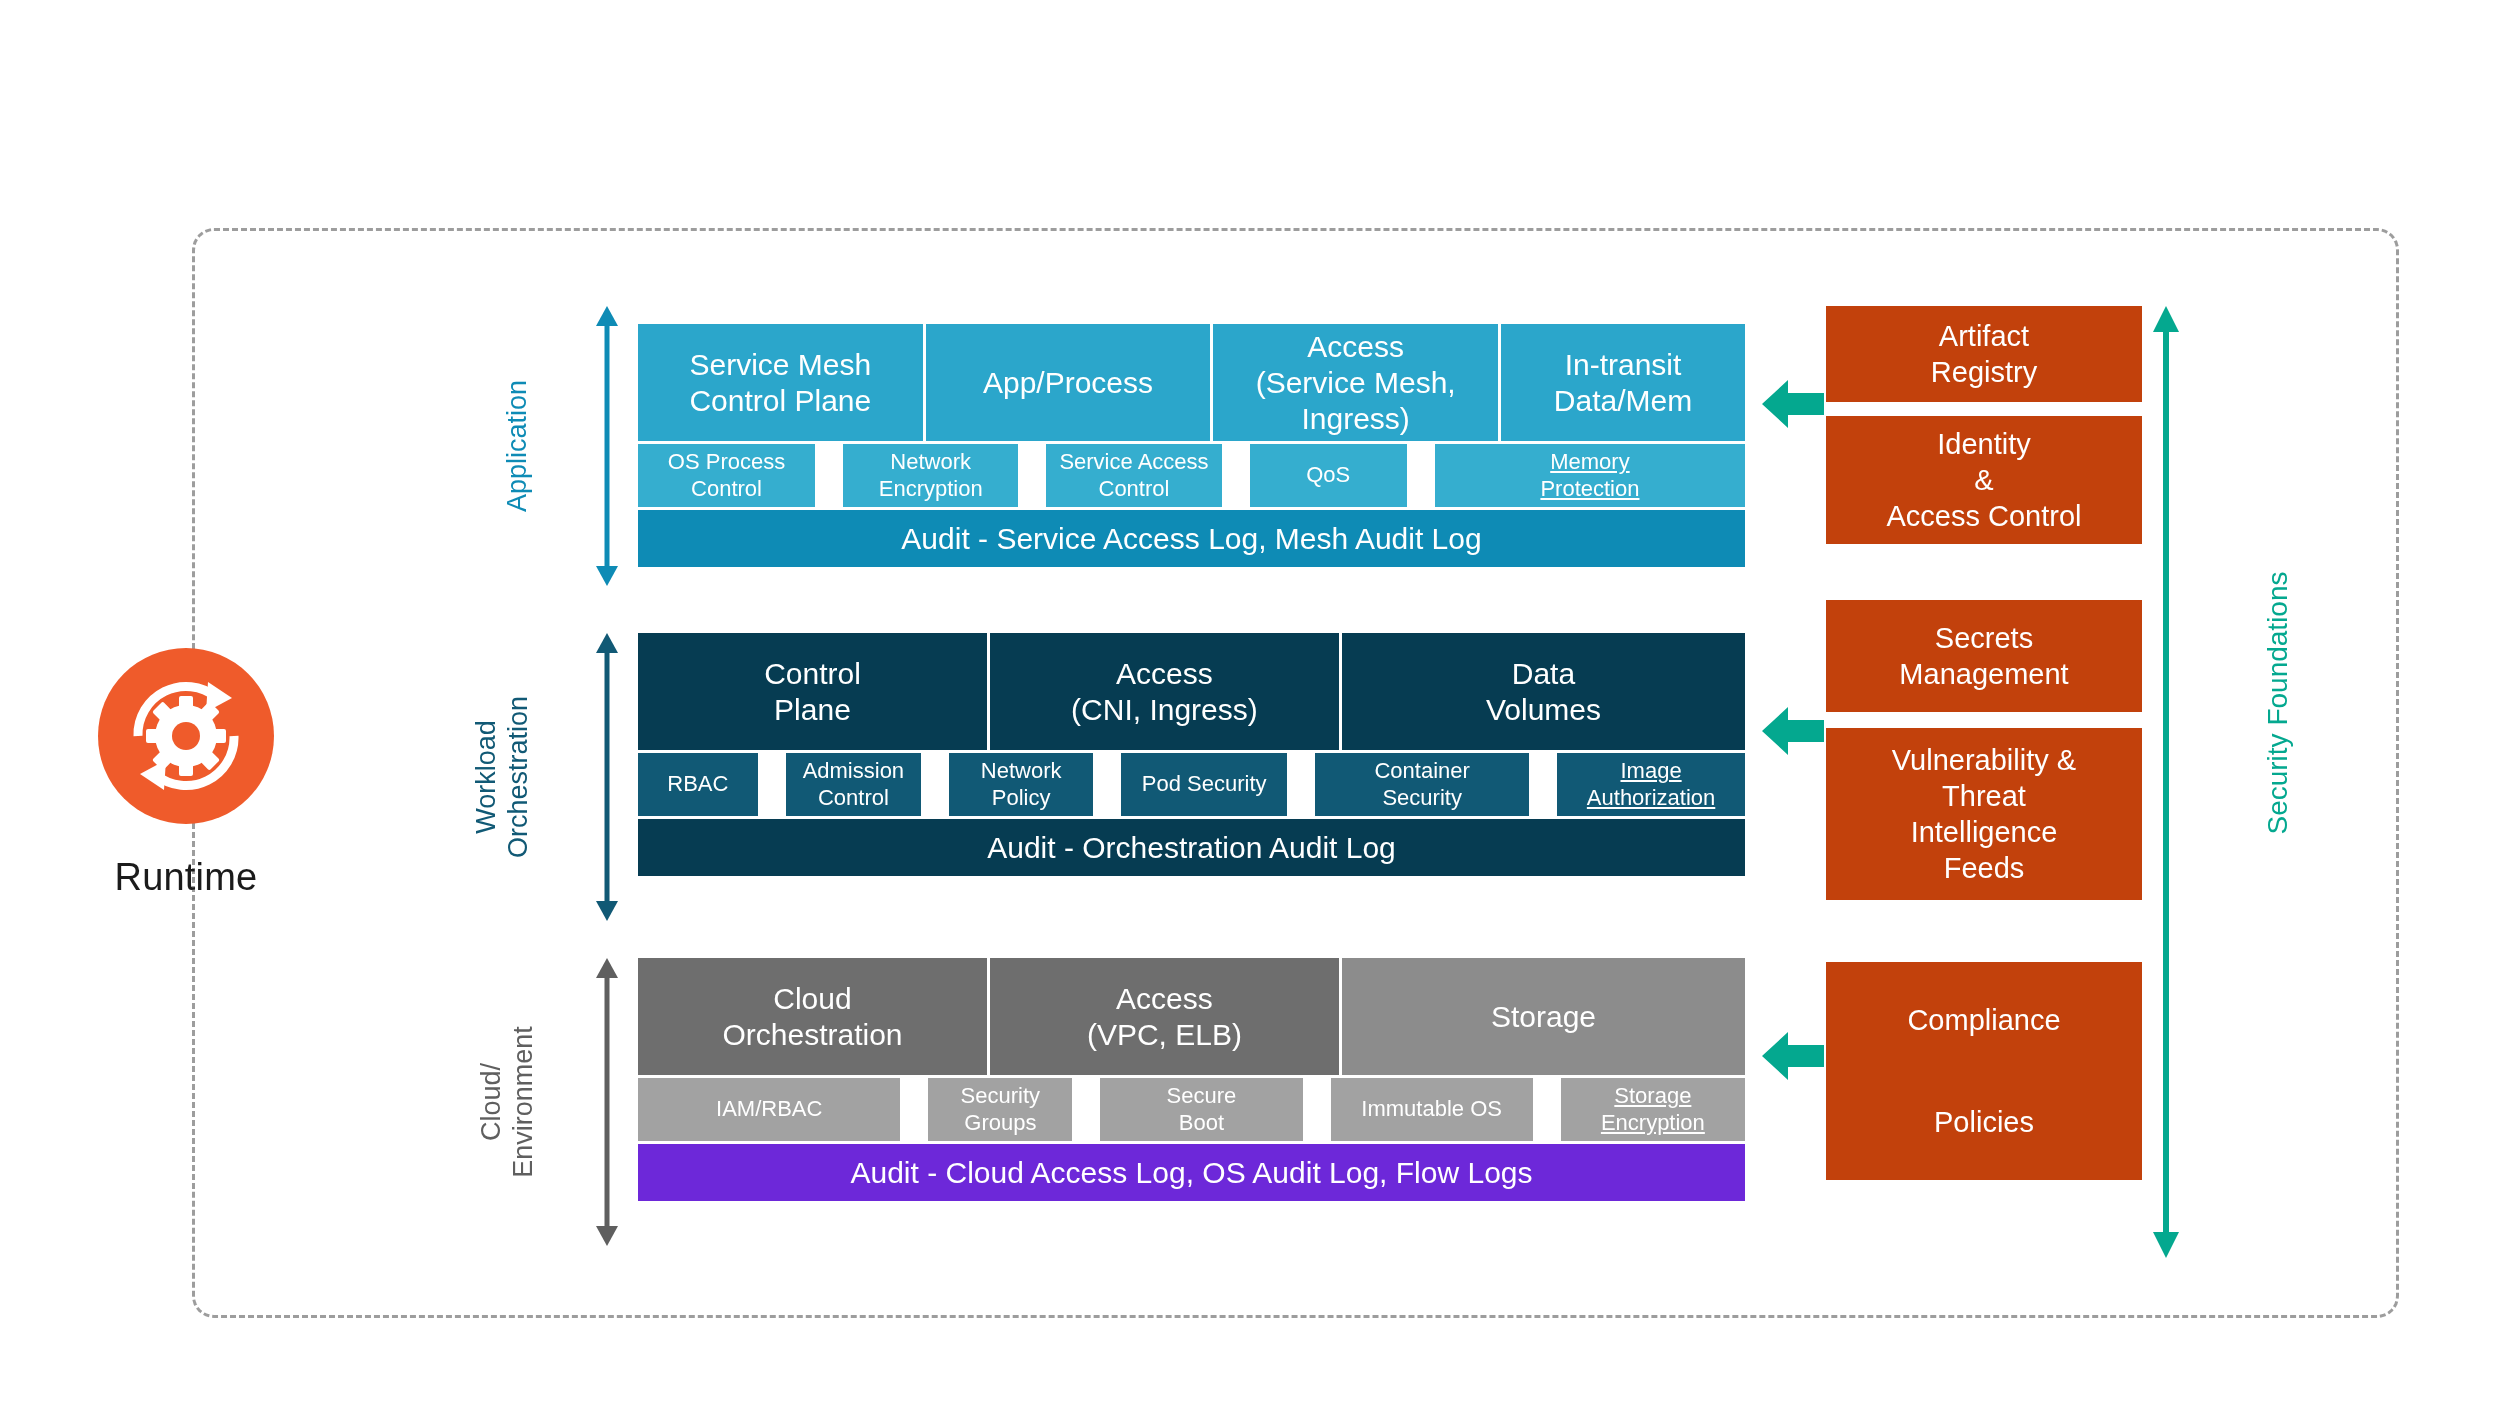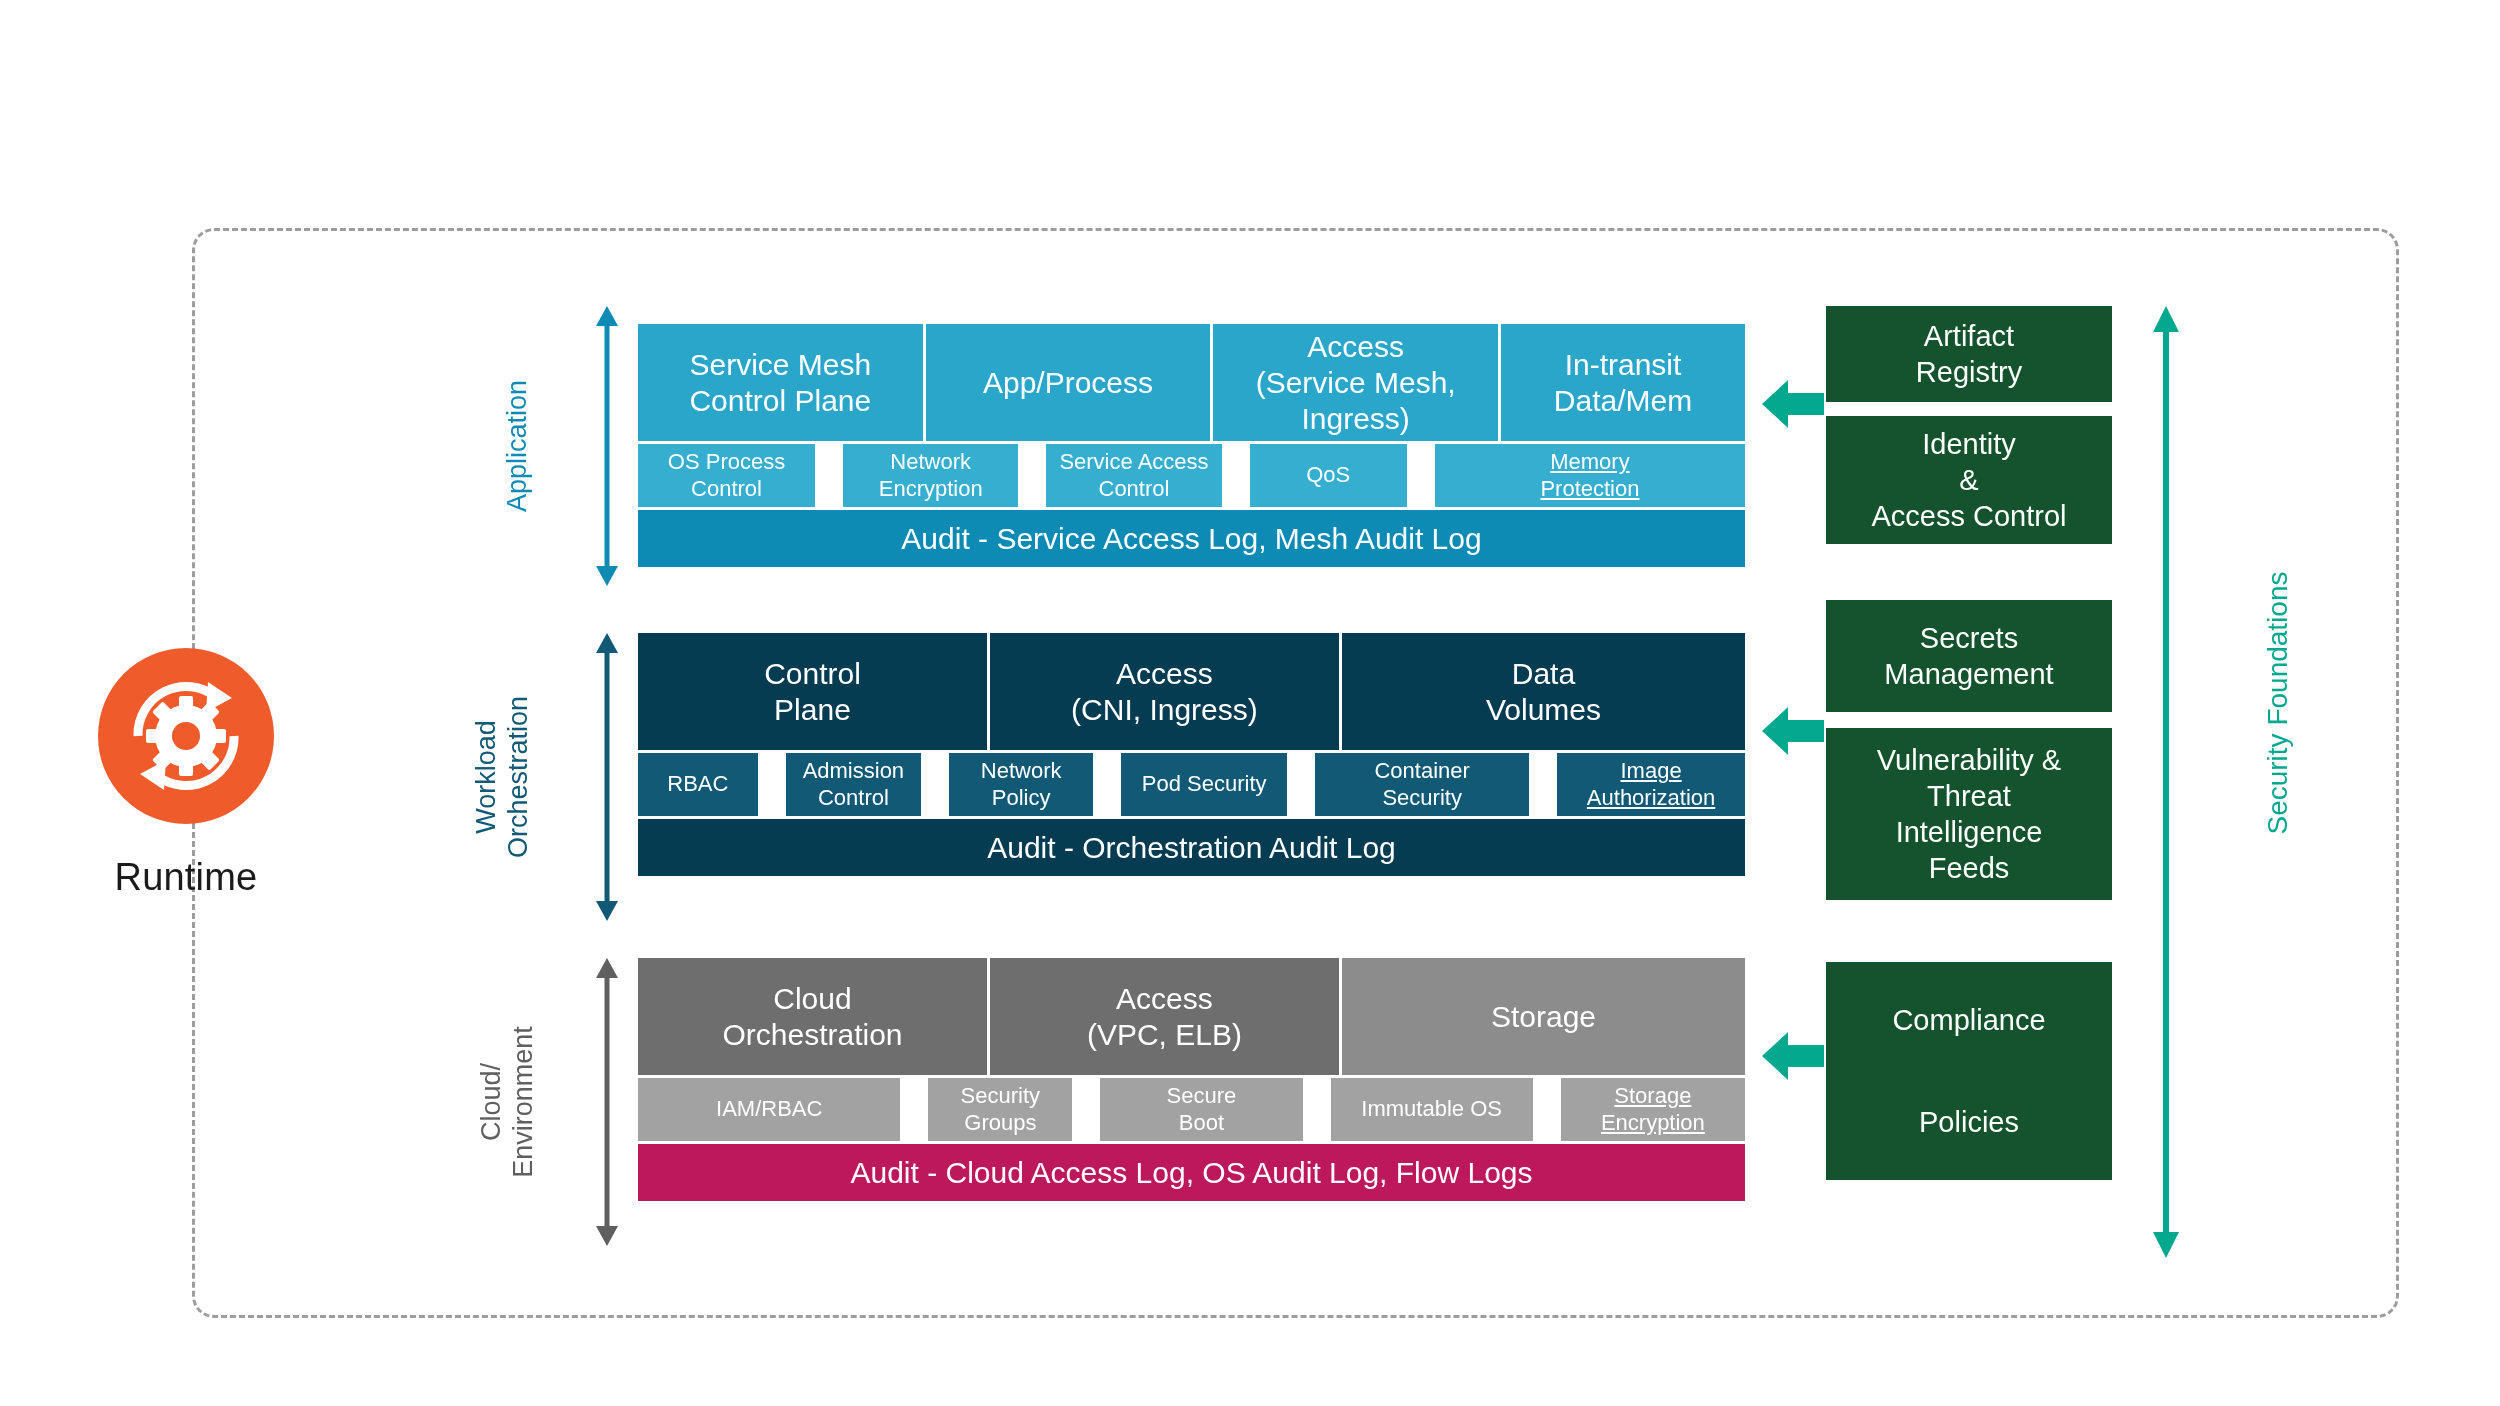--- a/index.html
+++ b/index.html
@@ -129,38 +129,38 @@
   #layer-application .row-audit     { background: #0e8bb5; }
 
   
   #layer-workload .row-main .cell { background: #063c52; }
   #layer-workload .row-sub  .cell { background: #115975; }
   #layer-workload .row-audit     { background: #063c52; }
 
   
   #layer-cloud .row-main .cell { background: #6e6e6e; }
   #layer-cloud .row-sub  .cell { background: #a2a2a2; }
-  #layer-cloud .row-audit     { background: #be185d; }
+  #layer-cloud .row-audit     { background: #6d28d9; }
   
   #layer-cloud .row-main .cell.alt { background: #8c8c8c; }
 
   
   .inbound-arrow {
     position: absolute;
     width: 62px;
     height: 52px;
   }
   .inbound-arrow svg { display: block; }
 
   
   .sf-card {
     position: absolute;
     left: 1826px;
-    width: 286px;
-    background: #14532d;
+    width: 316px;
+    background: #c2410c;
     color: #ffffff;
     display: flex;
     align-items: center;
     justify-content: center;
     text-align: center;
     font-size: 29px;
     line-height: 1.25;
     box-sizing: border-box;
   }
   #sf-axis {

